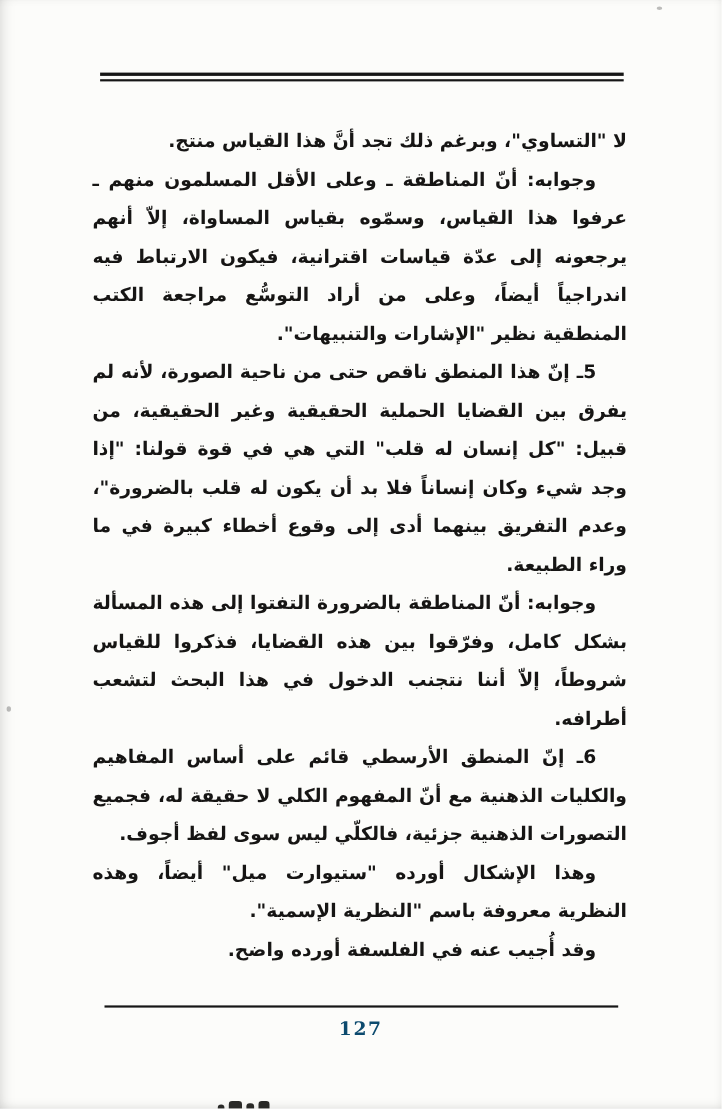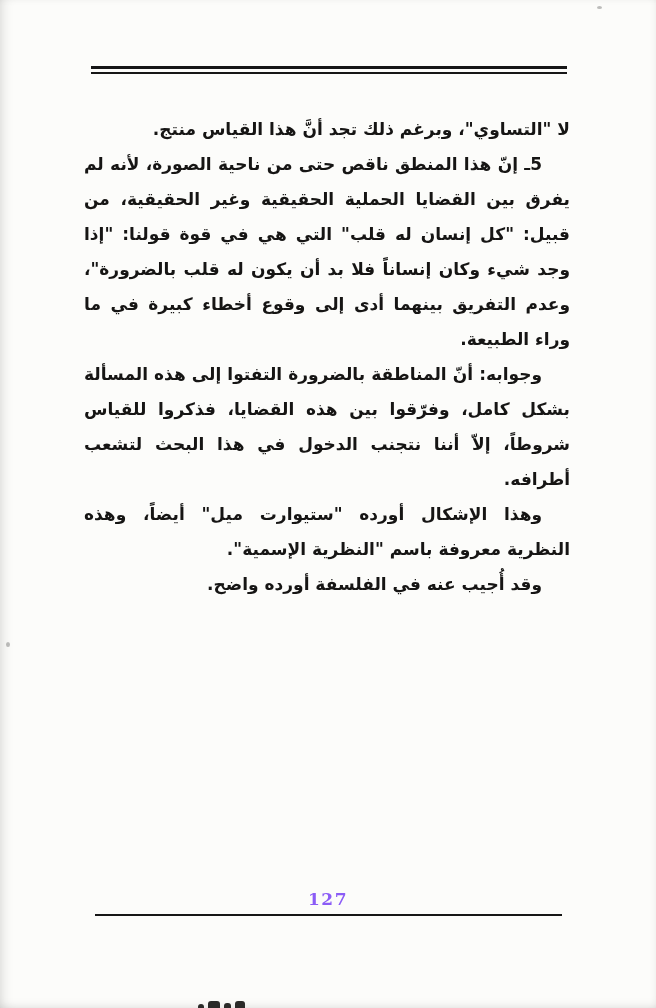--- a/index.html
+++ b/index.html
@@ -47,29 +47,29 @@
   .text-block p {
     margin: 0;
     padding: 0;
   }
   .text-block p.indent {
     text-indent: 28px;
   }
   
   .page-number {
     position: absolute;
-    top: 889px;
+    top: 926px;
     left: 0;
     width: 100%;
     text-align: center;
     font-family: "DejaVu Serif", serif;
     font-size: 17px;
     font-weight: 700;
     letter-spacing: 1.5px;
-    color: #8b5cf6;
+    color: #0c4a6e;
   }
   .bottom-rule {
     position: absolute;
     top: 914px;
     left: 95px;
     right: 94px;
     border-top: 2px solid #161616;
   }
   
   .scan-artifact {
@@ -101,22 +101,24 @@
 </style>
 </head>
 <body>
 
 <div class="page">
 
   <div class="top-rule"></div>
 
   <div class="text-block">
     <p>لا "التساوي"، وبرغم ذلك تجد أنَّ هذا القياس منتج.</p>
+    <p class="indent">وجوابه: أنّ المناطقة ـ وعلى الأقل المسلمون منهم ـ عرفوا هذا القياس، وسمّوه بقياس المساواة، إلاّ أنهم يرجعونه إلى عدّة قياسات اقترانية، فيكون الارتباط فيه اندراجياً أيضاً، وعلى من أراد التوسُّع مراجعة الكتب المنطقية نظير "الإشارات والتنبيهات".</p>
     <p class="indent">5ـ إنّ هذا المنطق ناقص حتى من ناحية الصورة، لأنه لم يفرق بين القضايا الحملية الحقيقية وغير الحقيقية، من قبيل: "كل إنسان له قلب" التي هي في قوة قولنا: "إذا وجد شيء وكان إنساناً فلا بد أن يكون له قلب بالضرورة"، وعدم التفريق بينهما أدى إلى وقوع أخطاء كبيرة في ما وراء الطبيعة.</p>
     <p class="indent">وجوابه: أنّ المناطقة بالضرورة التفتوا إلى هذه المسألة بشكل كامل، وفرّقوا بين هذه القضايا، فذكروا للقياس شروطاً، إلاّ أننا نتجنب الدخول في هذا البحث لتشعب أطرافه.</p>
+    <p class="indent">6ـ إنّ المنطق الأرسطي قائم على أساس المفاهيم والكليات الذهنية مع أنّ المفهوم الكلي لا حقيقة له، فجميع التصورات الذهنية جزئية، فالكلّي ليس سوى لفظ أجوف.</p>
     <p class="indent">وهذا الإشكال أورده "ستيوارت ميل" أيضاً، وهذه النظرية معروفة باسم "النظرية الإسمية".</p>
     <p class="indent">وقد أُجيب عنه في الفلسفة أورده واضح.</p>
   </div>
 
   <div class="page-number">127</div>
   <div class="bottom-rule"></div>
 
   <div class="scan-artifact">
     <i></i>
       <i></i>

